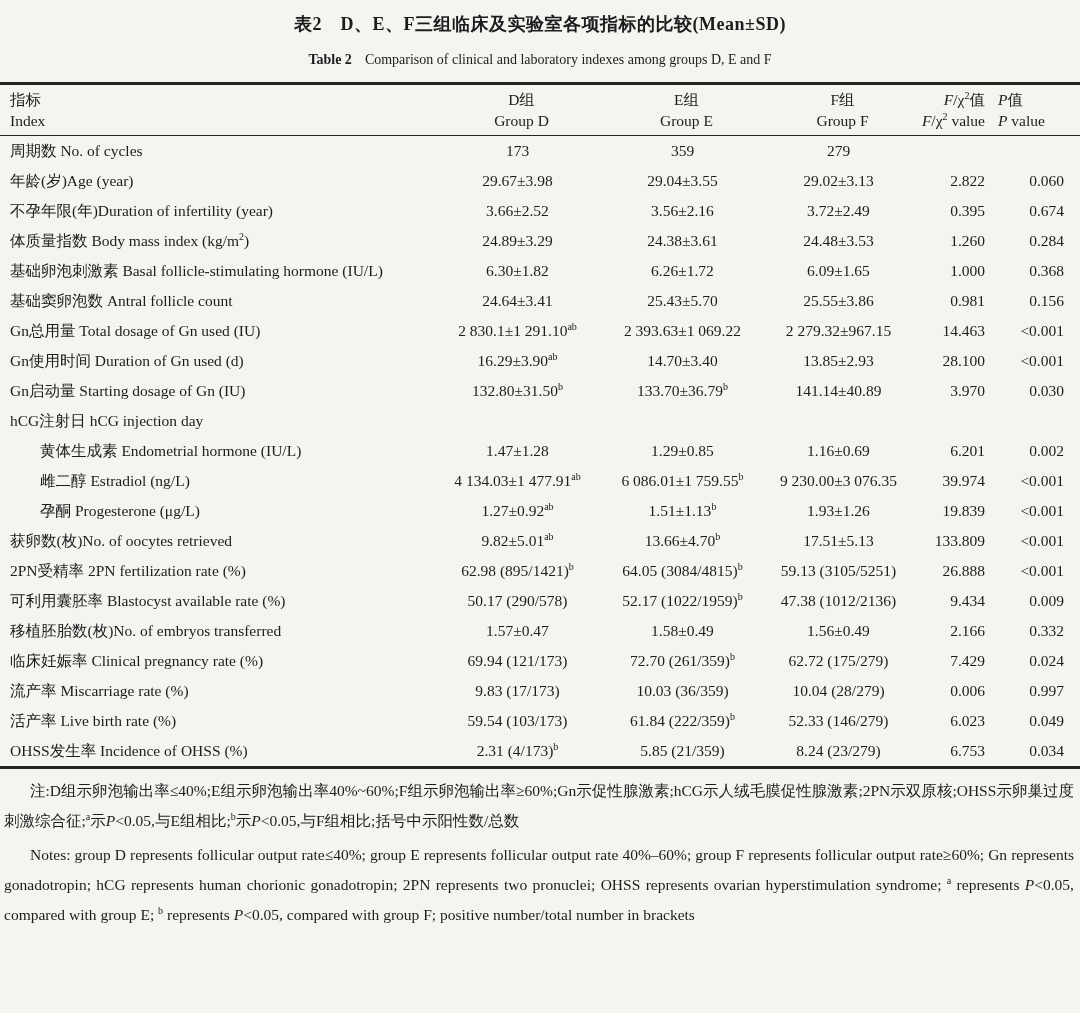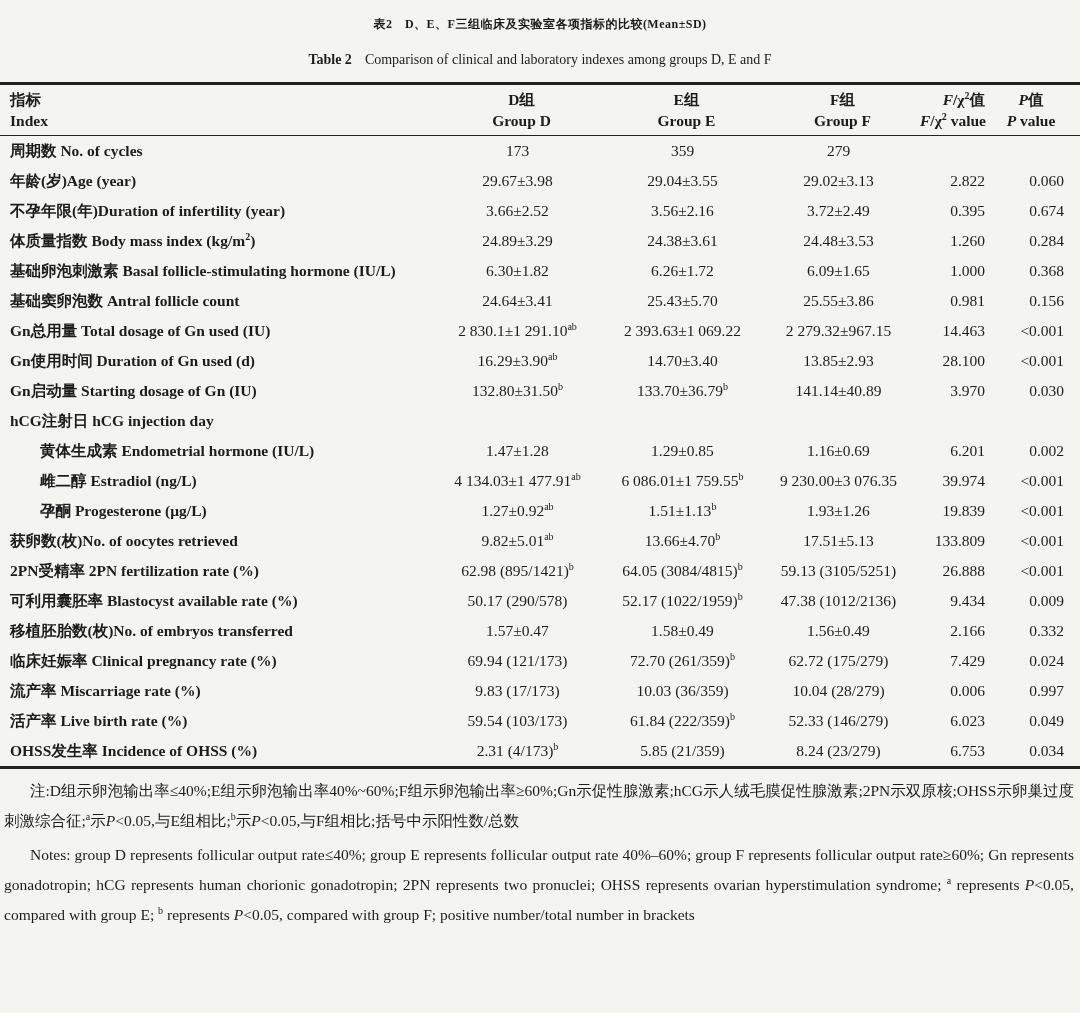--- a/index.html
+++ b/index.html
@@ -6,49 +6,49 @@
   body {
     width:1080px; height:1013px;
     background:#f4f4f1;
     color:#1c1c1c;
     font-family:"Liberation Serif","DejaVu Serif",serif;
     overflow:hidden;
   }
   .page { width:1080px; height:1013px; box-sizing:border-box; padding-top:12px; }
 
   .title-zh {
-    text-align:center; font-weight:bold; font-size:12px; line-height:24px;
+    text-align:center; font-weight:bold; font-size:18px; line-height:24px;
     letter-spacing:0.5px;
   }
   .title-en {
     text-align:center; font-size:14px; line-height:24px; margin-top:12px; margin-bottom:10px;
   }
   .title-en .tlabel { font-weight:bold; margin-right:13px; }
 
   table.main {
     width:1080px; border-collapse:collapse; table-layout:fixed;
     border-top:3px solid #222; border-bottom:3px solid #222;
     font-size:15.5px;
   }
   col.c1{width:435px} col.c2{width:165px} col.c3{width:165px}
   col.c4{width:147px} col.c5{width:78px} col.c6{width:90px}
 
   thead th {
-    font-weight:bold; vertical-align:middle;
+    font-weight:normal; vertical-align:middle;
     padding:4px 0 4px 8px; border-bottom:1.5px solid #222;
   }
   thead th div { line-height:21px; white-space:nowrap; }
   th.h-label { text-align:left; padding-left:10px; }
   th.h-group { text-align:center; }
   th.h-stat  { text-align:right; padding-right:5px; }
-  th.h-p     { text-align:center; padding-right:16px; }
+  th.h-p     { text-align:left; padding-right:16px; }
 
   tbody td { padding:5px 0; vertical-align:middle; }
   tbody td div { line-height:20px; }
-  td.c-label { text-align:left; padding-left:10px;font-weight:bold; }
+  td.c-label { text-align:left; padding-left:10px; }
   td.c-label.indent { padding-left:40px; }
   td.c-val  { text-align:center; white-space:nowrap; }
   td.c-stat { text-align:right; padding-right:5px; white-space:nowrap; }
   td.c-p    { text-align:right; padding-right:16px; white-space:nowrap; }
 
   sup { font-size:10px; line-height:0; vertical-align:super; }
   i { font-style:italic; }
 
   .notes { margin-top:7px; padding:0 6px 0 4px; }
   .notes p {

